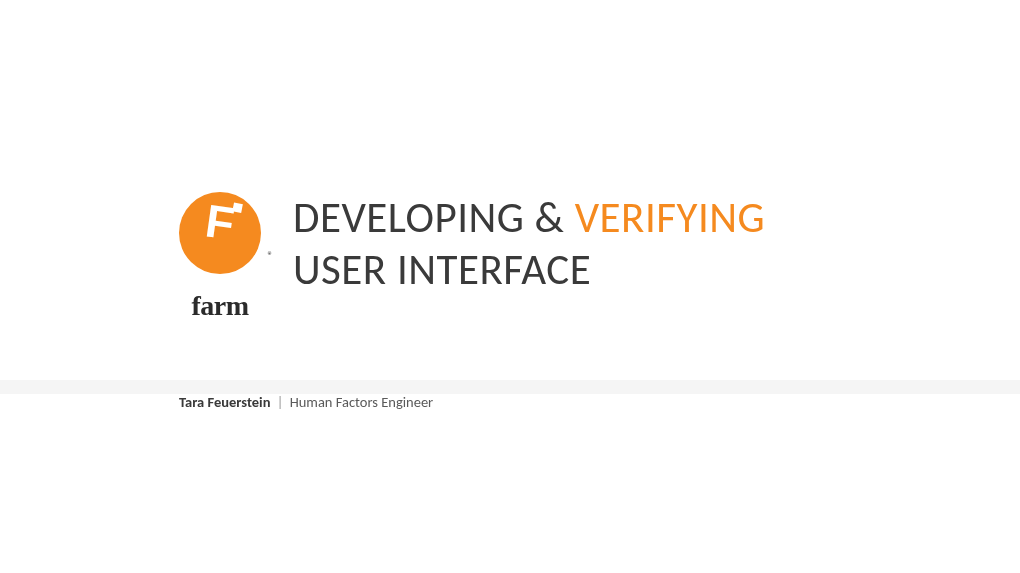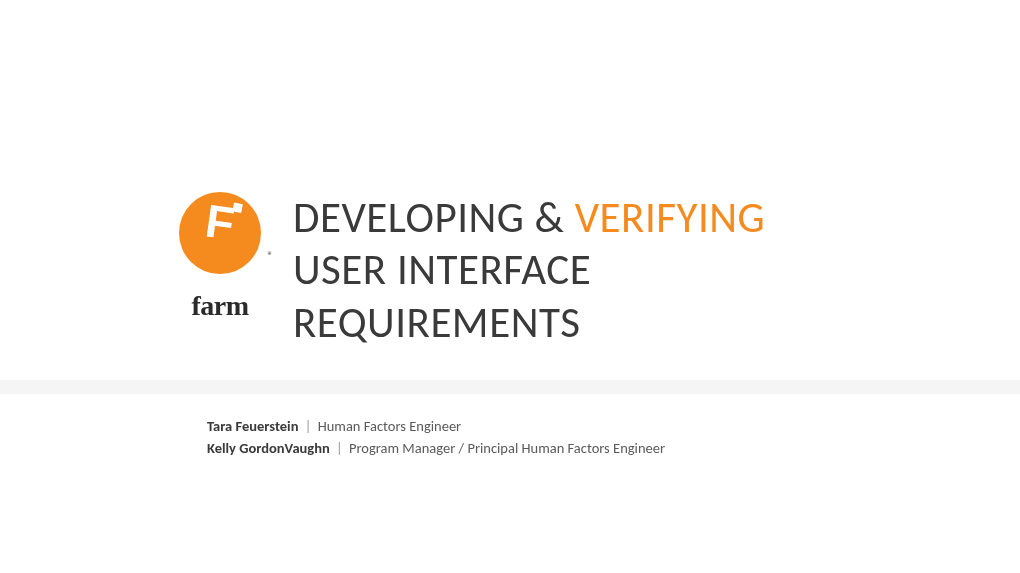--- a/index.html
+++ b/index.html
@@ -89,26 +89,25 @@
     .divider {
       position: absolute;
       top: 380px;
       left: 0;
       right: 0;
       height: 14px;
       background: #f5f5f5;
     }
     .authors {
       position: absolute;
-      top: 415px;
+      top: 391px;
       left: 179px;
       font-size: 14.5px;
       line-height: 1.55;
       color: #5a5a5a;
-      margin-left: 28px;
     }
     .authors .name {
       font-weight: 700;
       color: #3a3a3a;
     }
     .authors .sep {
       color: #9a9a9a;
       margin: 0 3px;
     }
   </style>
@@ -123,29 +122,25 @@
       <div class="logo-circle">
         <span class="logo-letter">F</span>
         <span class="reg-mark">®</span>
       </div>
       <div class="logo-word">farm</div>
     </div>
 
     <h1 class="title">
       <span>DEVELOPING &amp; </span><span class="accent">VERIFYING</span><br>
       <span>USER INTERFACE</span><br>
-      <span>REQUIREMENTS</span>
     </h1>
 
   </div>
 
   <div class="divider"></div>
 
   <div class="authors">
     <div>
       <span class="name">Tara Feuerstein</span><span class="sep"> | </span><span>Human Factors Engineer</span>
     </div>
-    <div>
-      <span class="name">Kelly GordonVaughn</span><span class="sep"> | </span><span>Program Manager / Principal Human Factors Engineer</span>
-    </div>
   </div>
 
 </div>
 
 </body></html>

